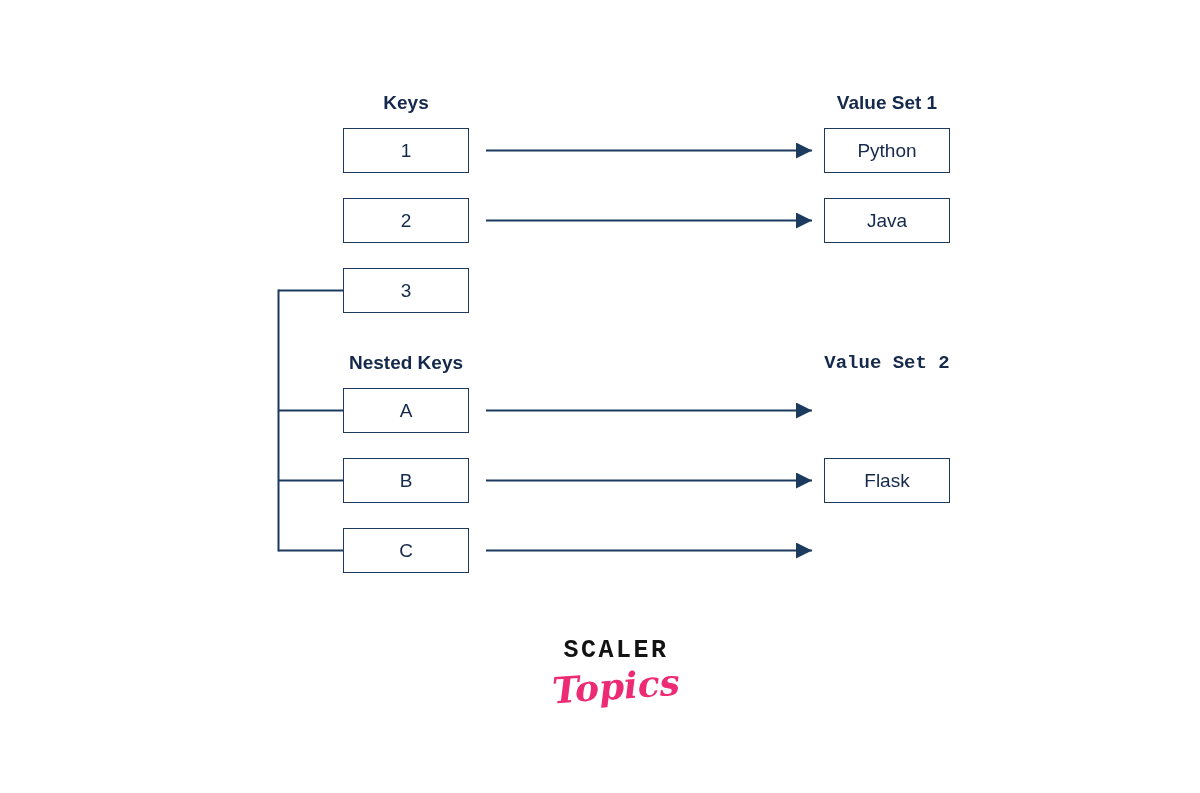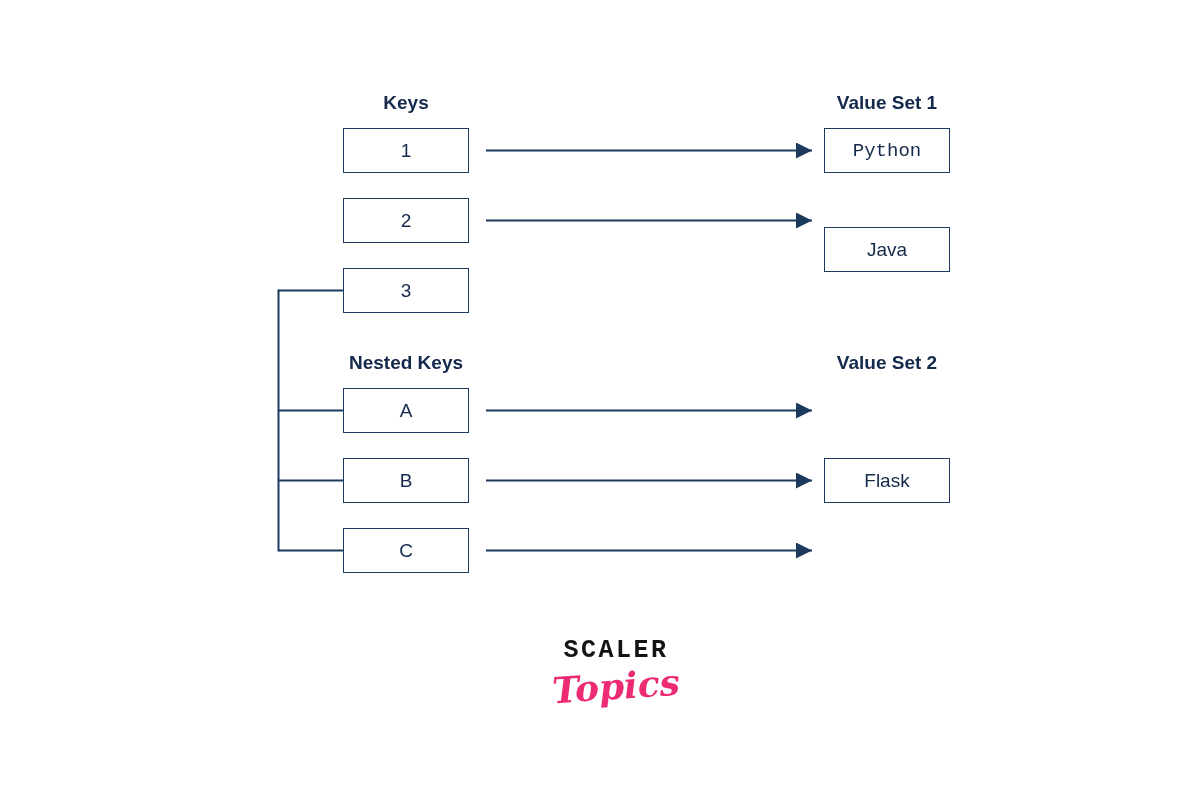--- a/index.html
+++ b/index.html
@@ -101,28 +101,28 @@
     <line x1="327" y1="290.5" x2="262.5" y2="290.5"></line>
     <line x1="262.5" y1="289.5" x2="262.5" y2="551.5"></line>
     <line x1="262.5" y1="410.5" x2="327" y2="410.5"></line>
     <line x1="262.5" y1="480.5" x2="327" y2="480.5"></line>
     <line x1="262.5" y1="550.5" x2="327" y2="550.5"></line>
   </svg>
 
   <div class="col-title" style="left:327px; top:92px;">Keys</div>
   <div class="col-title" style="left:808px; top:92px;">Value Set 1</div>
   <div class="col-title" style="left:327px; top:352px;text-align:center;">Nested Keys</div>
-  <div class="col-title" style="left:808px; top:352px;">Value Set 2</div>
+  <div class="col-title" style="left:808px; top:352px;font-family:Liberation Mono, monospace;">Value Set 2</div>
 
   <div class="node-box" style="left:327px; top:128px;">1</div>
   <div class="node-box" style="left:327px; top:198px;">2</div>
   <div class="node-box" style="left:327px; top:268px;">3</div>
 
-  <div class="node-box" style="left:808px; top:128px;font-family:Liberation Mono, monospace;">Python</div>
-  <div class="node-box" style="left:808px; top:198px;margin-top:29px;">Java</div>
+  <div class="node-box" style="left:808px; top:128px;">Python</div>
+  <div class="node-box" style="left:808px; top:198px;">Java</div>
 
   <div class="node-box" style="left:327px; top:388px;">A</div>
   <div class="node-box" style="left:327px; top:458px;">B</div>
   <div class="node-box" style="left:327px; top:528px;">C</div>
 
   <div class="node-box" style="left:808px; top:458px;">Flask</div>
 
   <div class="logo">
     <div class="logo-brand">SCALER</div>
     <div class="logo-wordmark">Topics</div>

